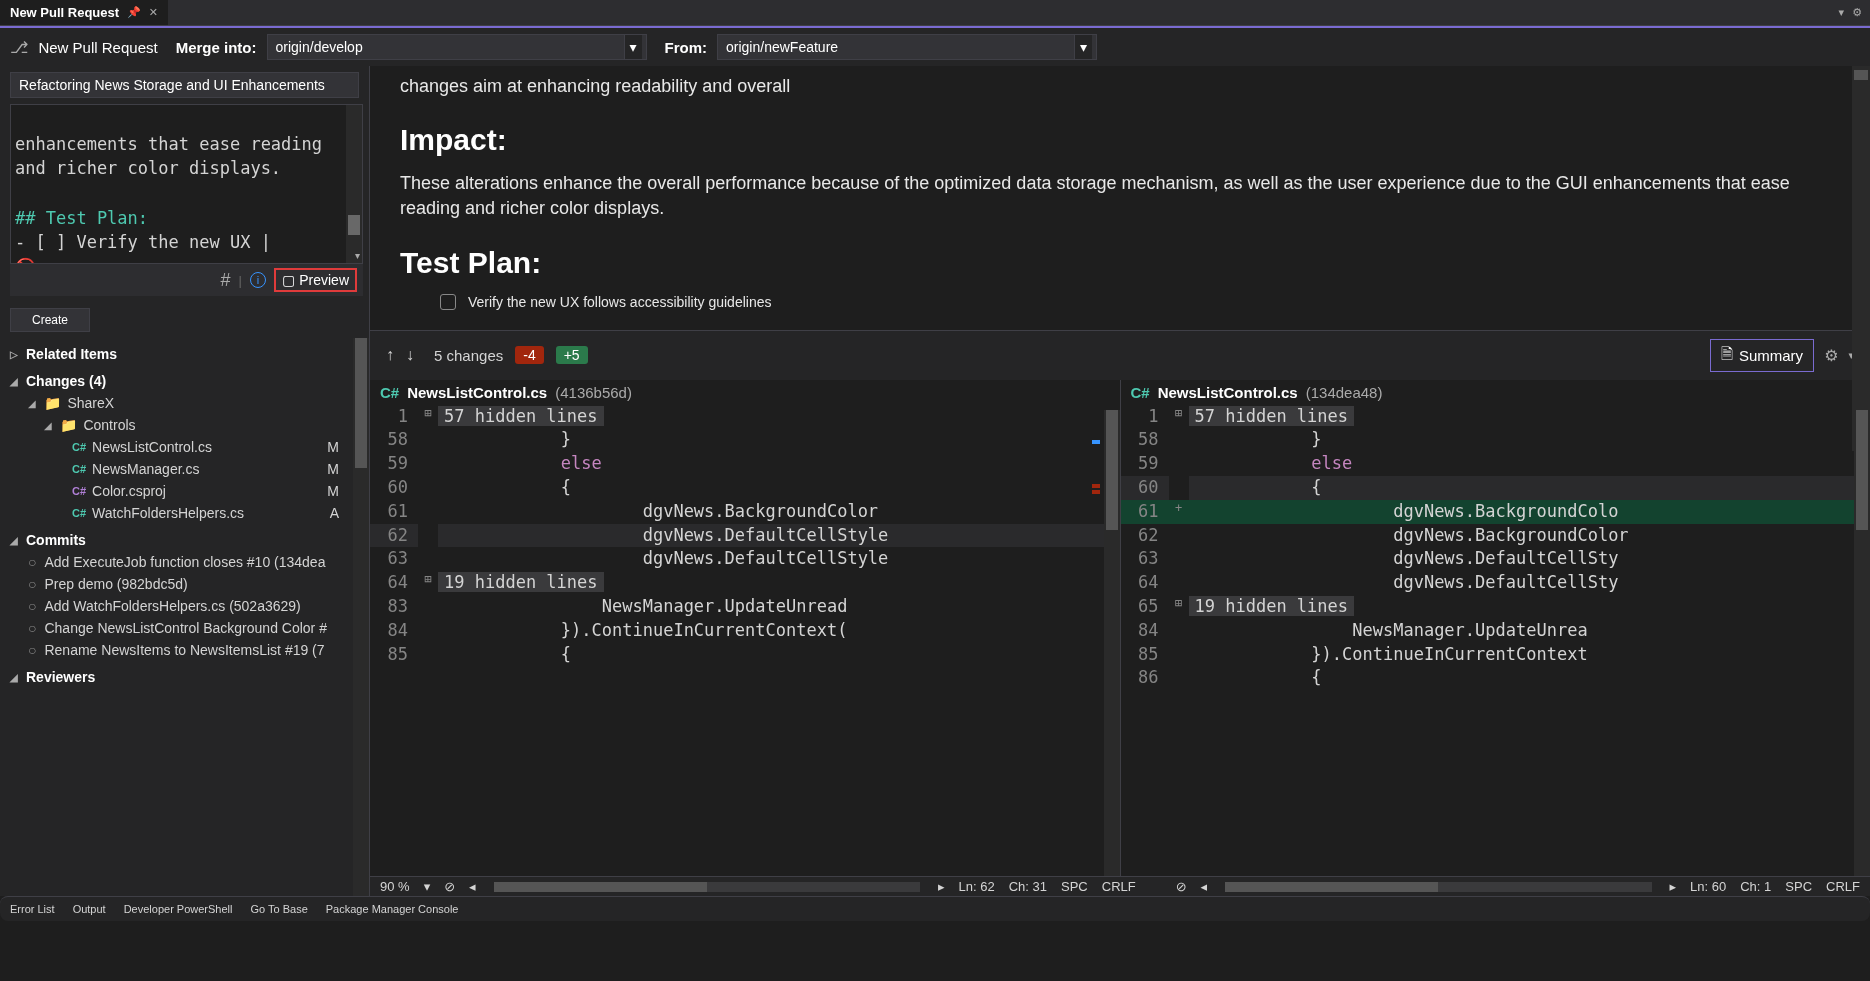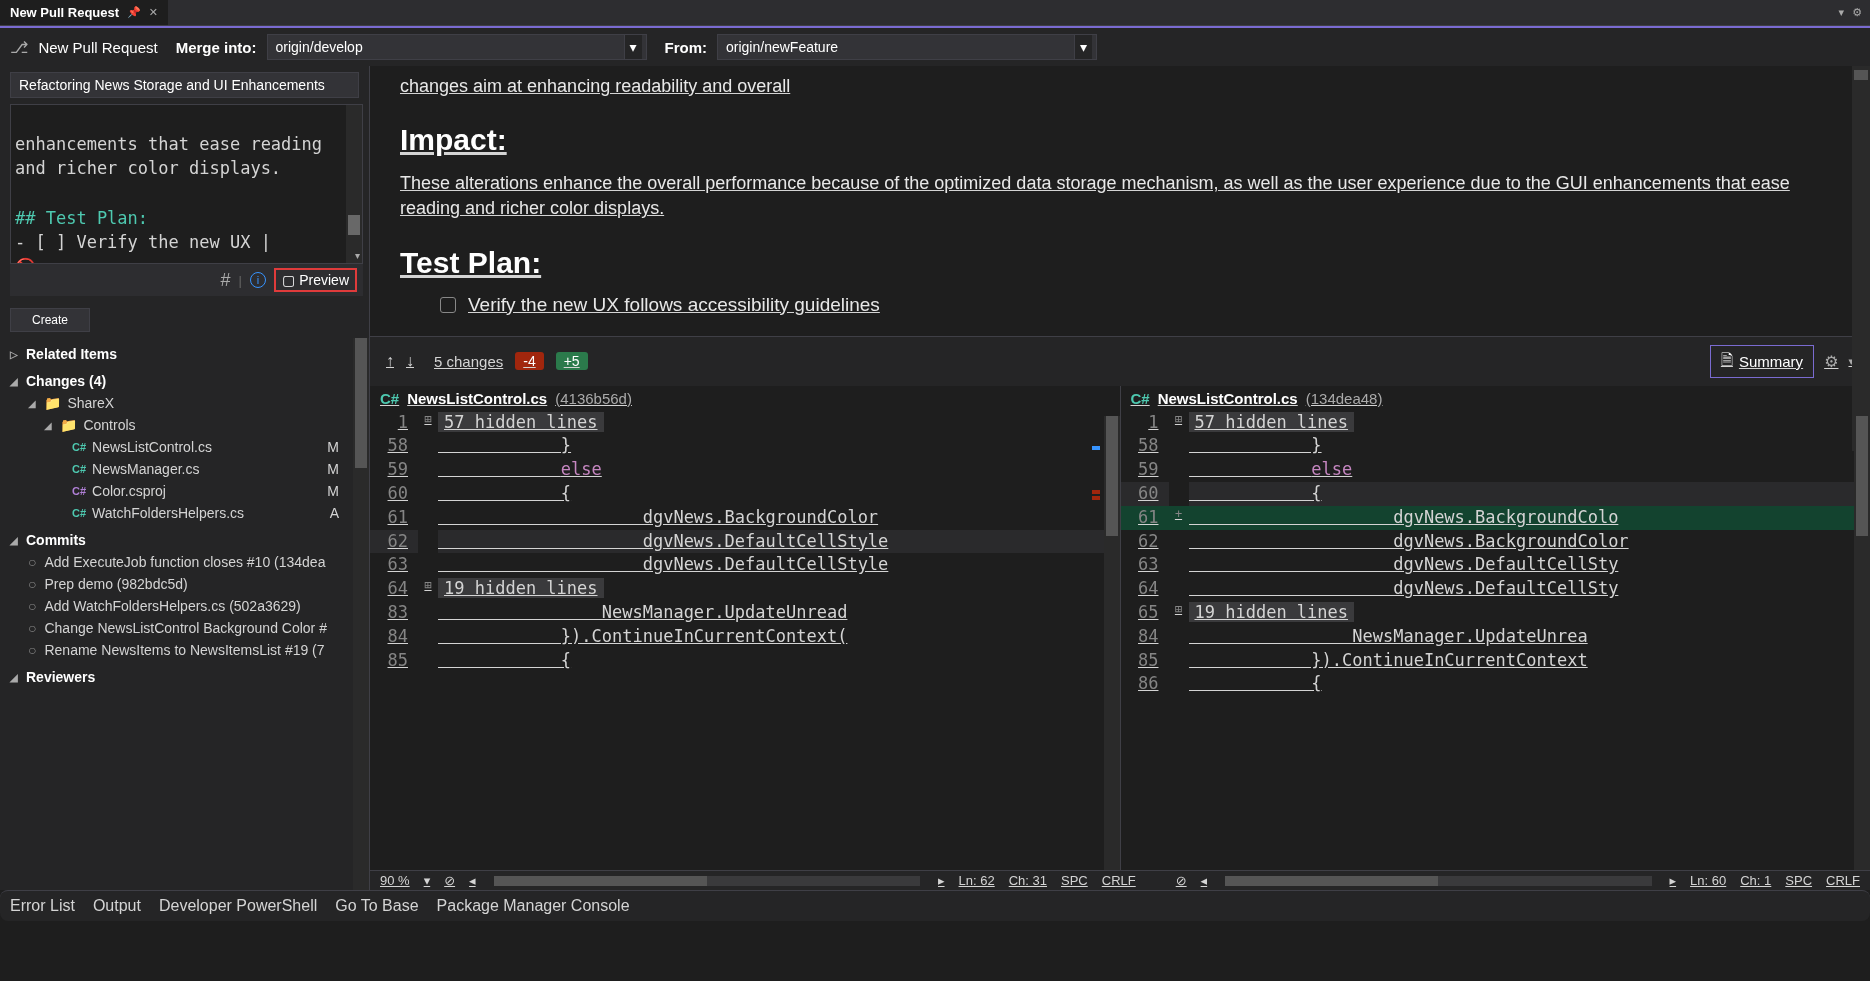--- a/index.html
+++ b/index.html
@@ -34,21 +34,21 @@
 .branch-select {
   display: flex; align-items: center; justify-content: space-between;
   background: #333337; border: 1px solid #3f3f46; color: #fff;
   height: 26px; padding: 0 4px 0 8px; font-size: 14px;
 }
 .branch-select .arrow { background: #252526; border-left: 1px solid #3f3f46; width: 18px; display: flex; align-items: center; justify-content: center; height: 100%; }
 
 
 .main { flex: 1; display: flex; overflow: hidden; }
 .left-panel { width: 370px; display: flex; flex-direction: column; background: #252526; border-right: 1px solid #3f3f46; }
-.right-panel { flex: 1; display: flex; flex-direction: column; background: #1e1e1e; position: relative; text-decoration: underline; }
+.right-panel { flex: 1; display: flex; flex-direction: column; background: #1e1e1e; position: relative; }
 
 .pr-title-input {
   margin: 6px 10px 6px 10px; background: #333337; border: 1px solid #3f3f46;
   color: #fff; padding: 4px 8px; font-size: 14px; width: calc(100% - 20px);
 }
 
 .desc-box {
   margin: 0 6px 0 10px; height: 160px; position: relative; background: #1e1e1e;
   border: 1px solid #3f3f46; display: flex;
 }
@@ -94,21 +94,21 @@
 .tree-item.indent-3 { padding-left: 72px; }
 .tree-item.indent-4 { padding-left: 72px; }
 
 .commit-item { display: flex; align-items: center; gap: 8px; padding: 3px 10px 3px 28px; color: #d4d4d4; font-size: 14px; }
 .commit-dot { color: #888; }
 
 
 .preview-area { padding: 0 30px 20px 30px; overflow: hidden; }
 .preview-area p { font-size: 18px; color: #e8e8e8; line-height: 1.4; margin: 8px 0; }
 .preview-area h2 { font-size: 30px; font-weight: 600; color: #fff; margin: 24px 0 14px 0; }
-.task-row { display: flex; align-items: center; gap: 12px; padding-left: 40px; font-size: 19px; color: #e8e8e8; margin-top: 10px; }
+.task-row { display: flex; align-items: center; gap: 12px; padding-left: 40px; font-size: 14px; color: #e8e8e8; margin-top: 10px; }
 .task-check { width: 16px; height: 16px; border: 1px solid #888; border-radius: 3px; }
 
 .right-scrollbar { position: absolute; right: 0; top: 0; width: 18px; height: 385px; background: #2a2a2a; }
 .right-thumb { position: absolute; left: 2px; right: 2px; top: 4px; height: 10px; background: #555; }
 
 
 .diff-toolbar {
   display: flex; align-items: center; gap: 12px; padding: 8px 16px; background: #252526; border-top: 1px solid #3f3f46;
 }
 .arrow-btn { color: #d4d4d4; font-size: 16px; }
@@ -151,21 +151,21 @@
 .diff-status {
   display: flex; align-items: center; gap: 14px; background: #252526;
   padding: 2px 10px; font-size: 13px; color: #d4d4d4; border-top: 1px solid #3f3f46;
 }
 .hscroll { height: 10px; background: #3a3a3c; flex: 1; position: relative; margin: 0 4px; }
 .hscroll-thumb { position: absolute; left: 0; top: 0; bottom: 0; width: 50%; background: #555; }
 
 
 .bottom-tabs {
   display: flex; align-items: center; gap: 18px; background: #252526;
-  padding: 6px 10px; border-top: 1px solid #3f3f46; font-size: 16px; color: #d4d4d4; border-radius: 8px;
+  padding: 6px 10px; border-top: 1px solid #3f3f46; font-size: 11px; color: #d4d4d4; border-radius: 8px;
 }
 </style>
 </head>
 <body>
 
 <div class="root">
 
   <div class="tab-bar">
     <div class="tab">
       <span class="tab-title">New Pull Request</span>

